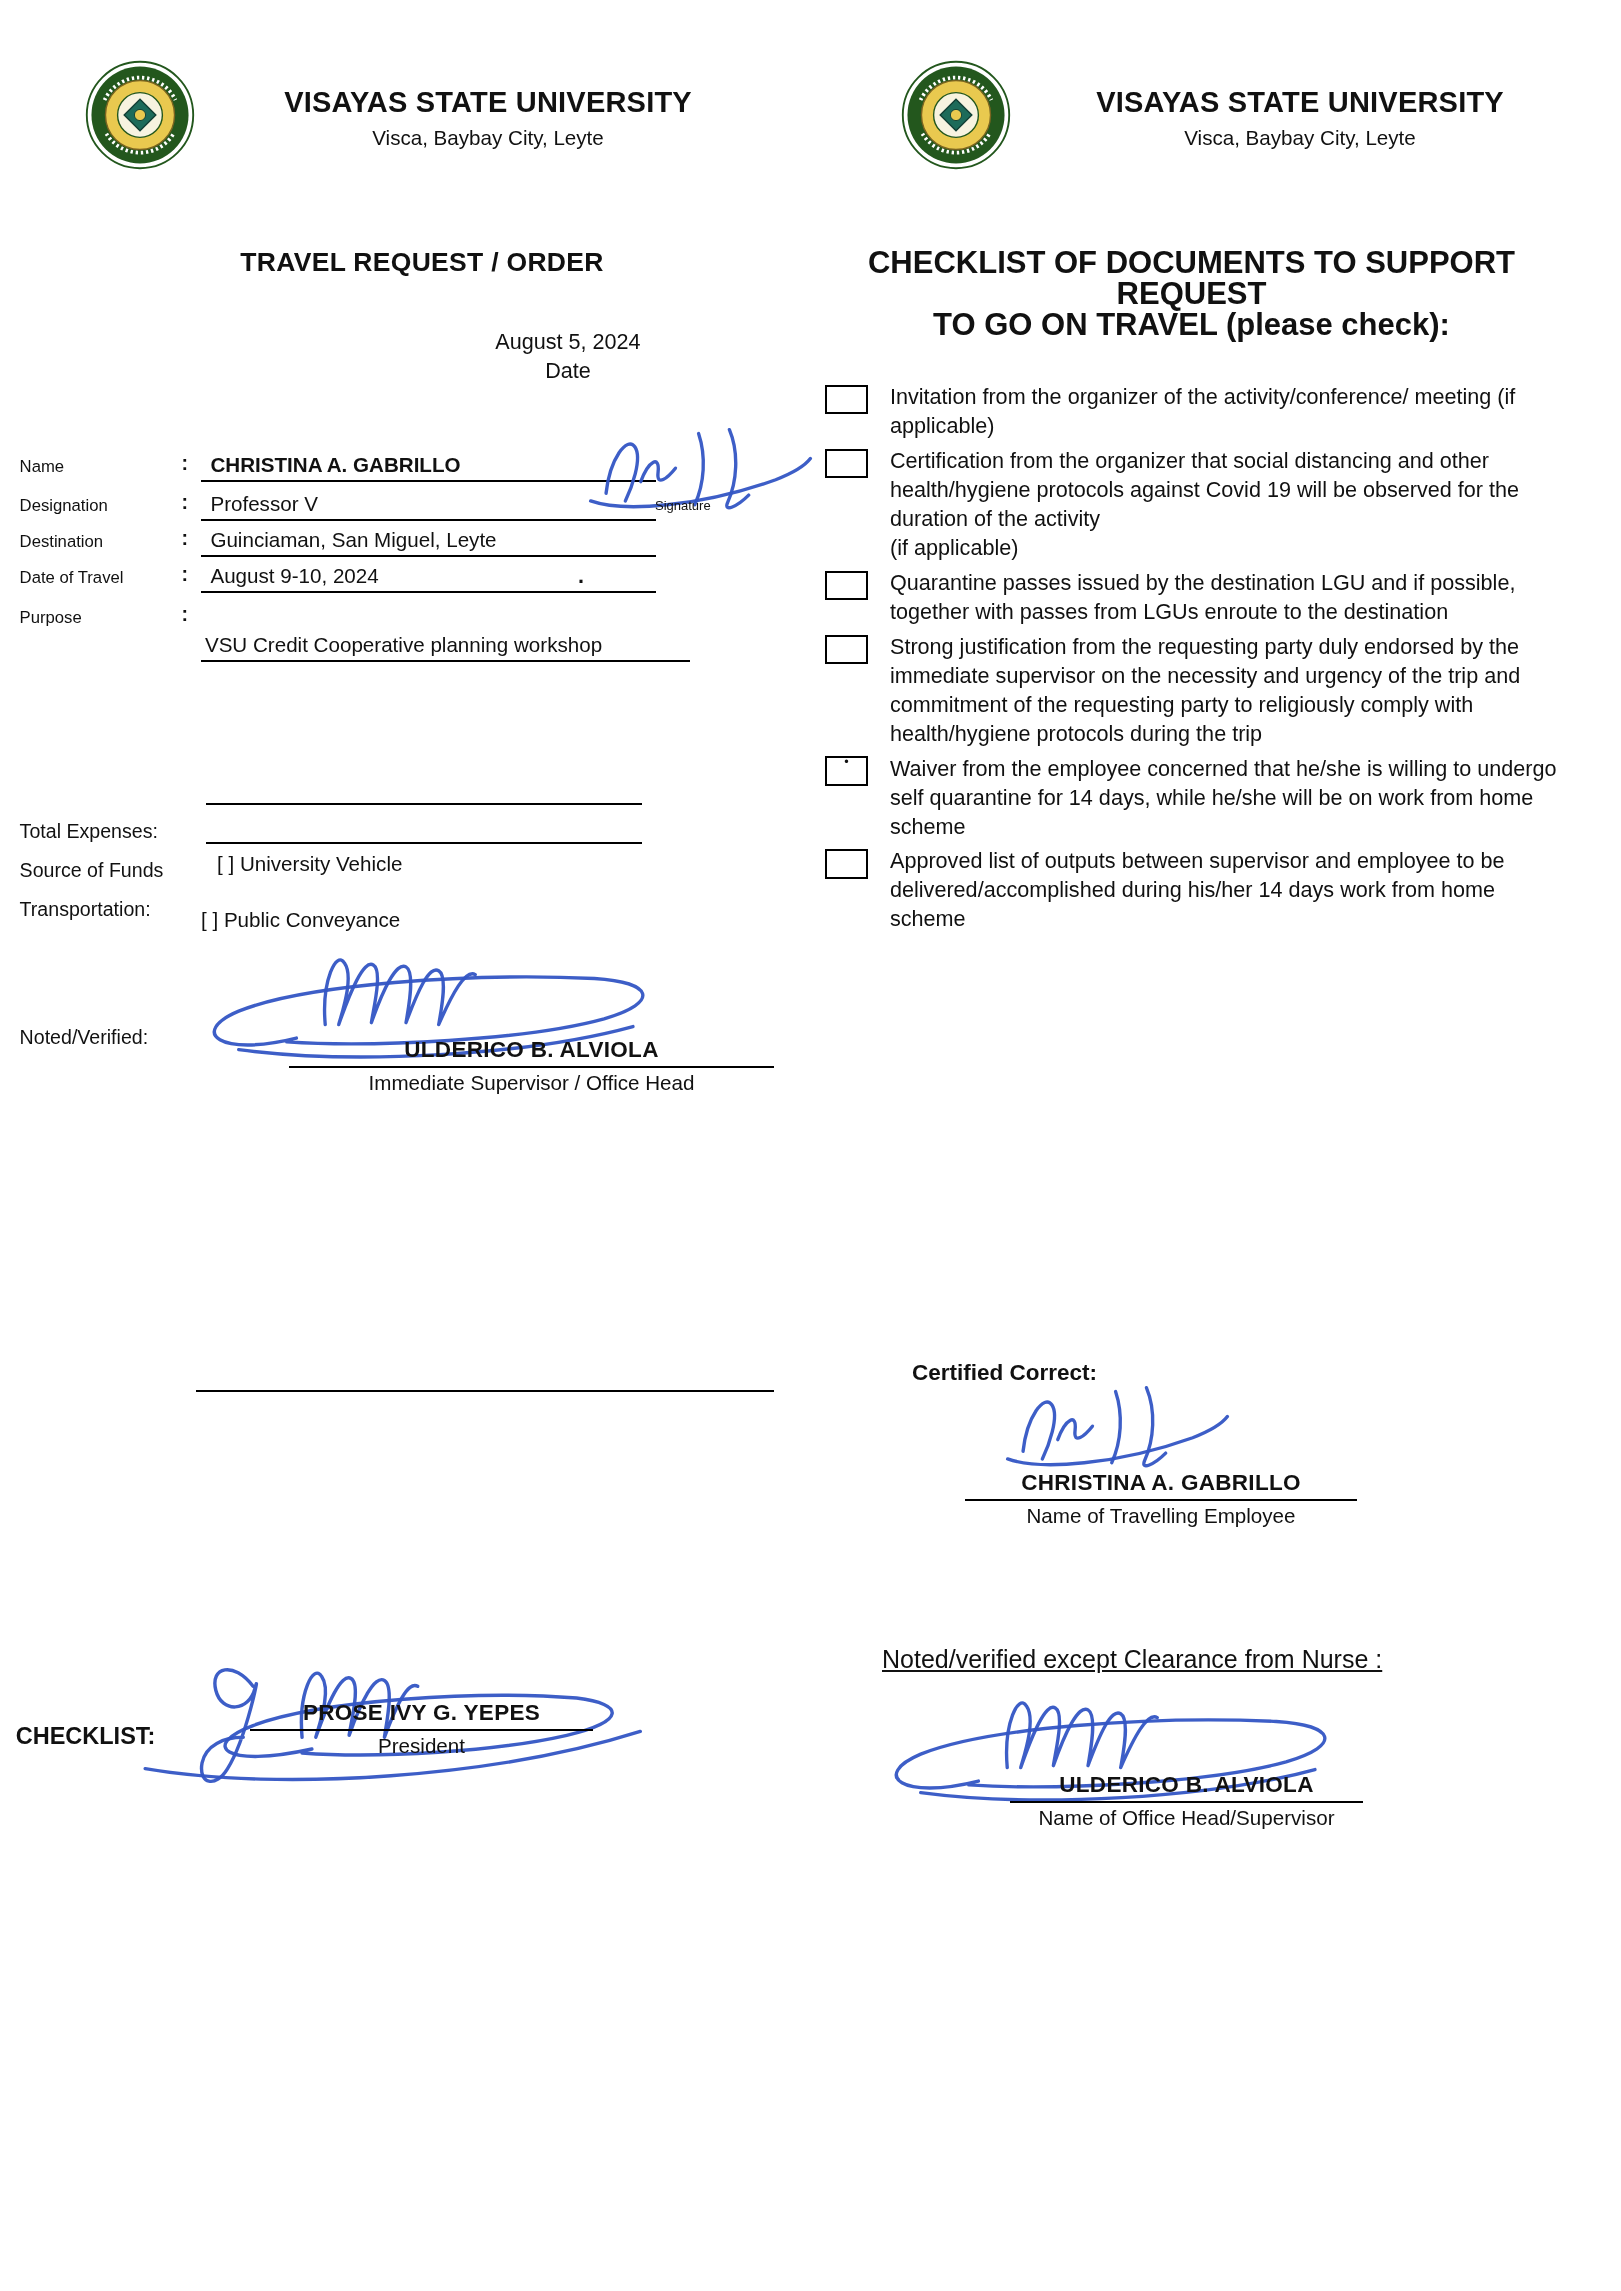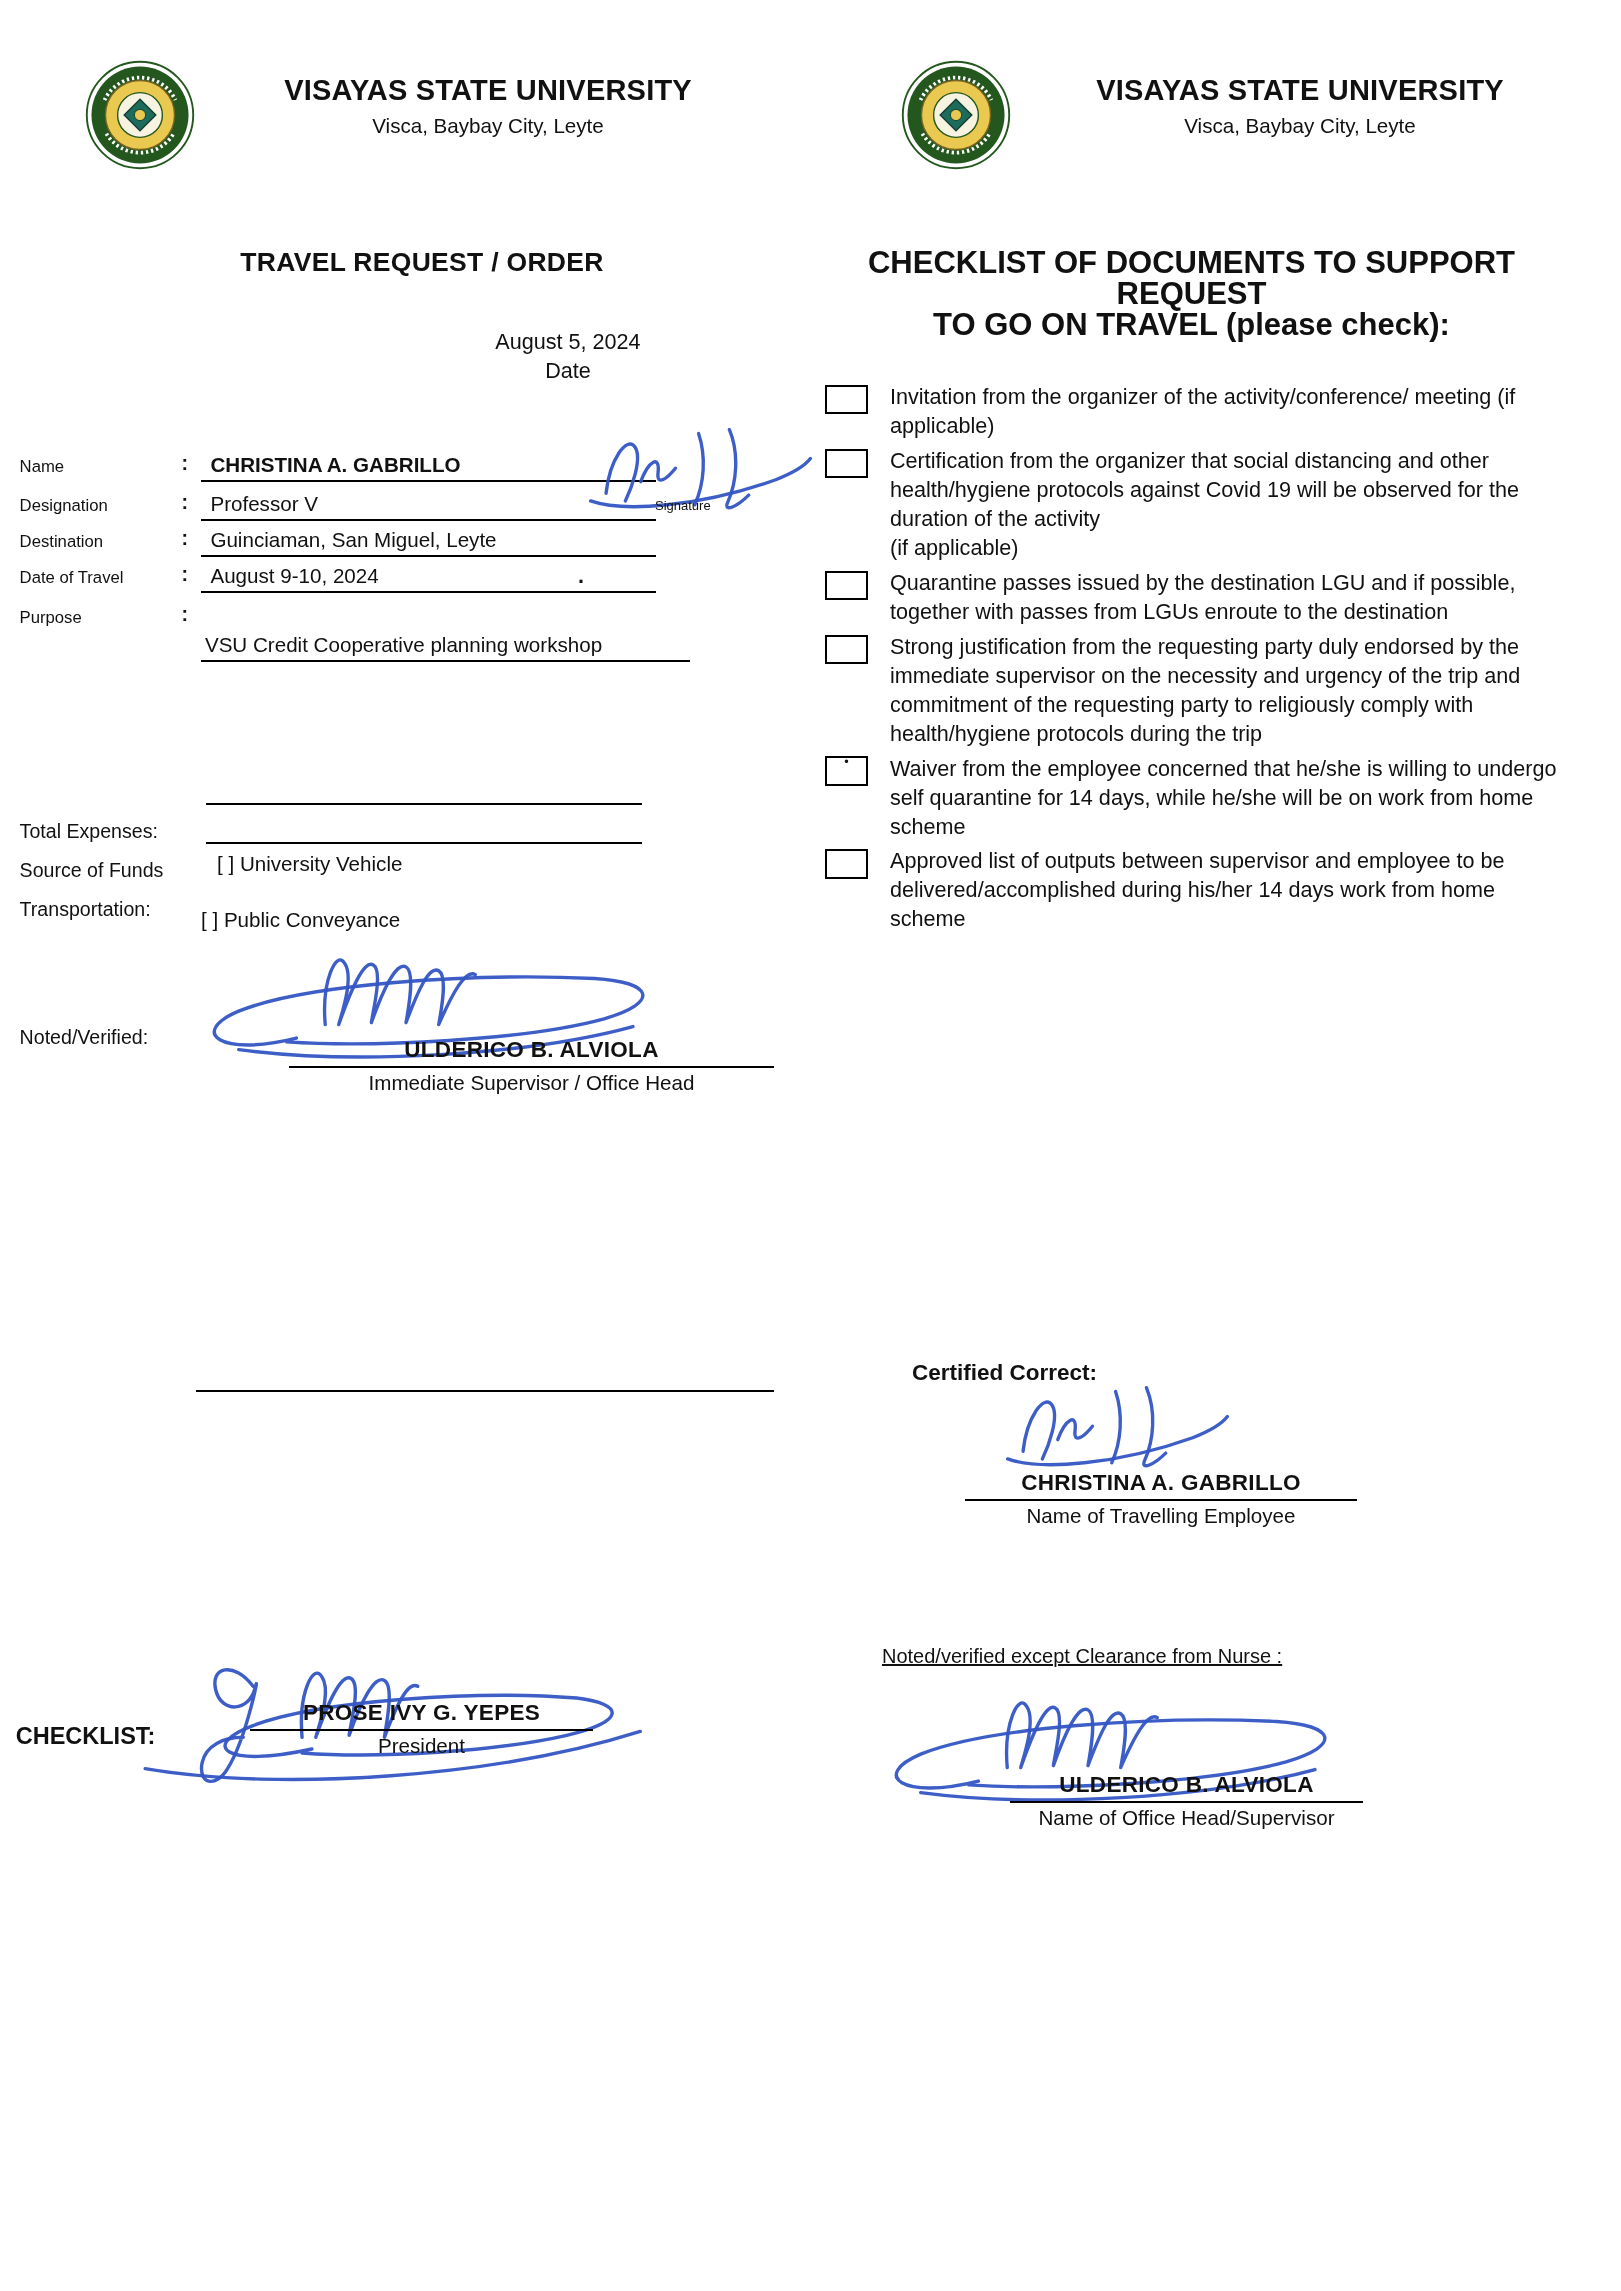--- a/index.html
+++ b/index.html
@@ -3,21 +3,21 @@
 <meta charset="utf-8">
 <style>
   html,body{margin:0;padding:0;}
   body{
     width:1621px;height:2292px;position:relative;background:#ffffff;
     font-family:"Liberation Sans", sans-serif;color:#111;
     -webkit-font-smoothing:antialiased;overflow:hidden;
   }
   .abs{position:absolute;}
   
-  .hdr-text{text-align:center;}
+  .hdr-text{text-align:center;margin-top:12px;}
   .hdr-title{font-size:29px;font-weight:bold;letter-spacing:0.2px;}
   .hdr-sub{font-size:20.6px;margin-top:6.9px;}
   
   .doc-title{font-size:26.5px;font-weight:bold;text-align:center;letter-spacing:0.3px;}
   .date-block{text-align:center;font-size:21.6px;line-height:29px;}
   .frow{position:absolute;left:19.6px;width:745px;height:35px;}
   .flabel{position:absolute;left:0;top:5.9px;font-size:16.7px;}
   .fcolon{position:absolute;left:162px;top:1px;font-size:19.6px;font-weight:bold;}
   .fvalue{position:absolute;left:181px;top:0;width:446px;border-bottom:2px solid #000;
           font-size:20.6px;padding:2px 0 2.9px 9.8px;}
@@ -203,21 +203,21 @@
     <path d="M58 64 C66 42 78 36 76 54 C74 70 86 60 94 50"></path>
     <path d="M118 14 C126 38 124 66 114 88"></path>
     <path d="M150 10 C160 34 158 64 148 86 C144 96 158 90 170 78"></path>
   </svg>
 </div>
 <div class="abs name-block" style="left:965px;top:1470px;width:392px;">
   <span class="nm">CHRISTINA A. GABRILLO</span>
   <span class="tt">Name of Travelling Employee</span>
 </div>
 
-<div class="abs underlined" style="left:882px;top:1645px;font-size:20px;">Noted/verified except Clearance from Nurse :</div>
+<div class="abs underlined" style="left:882px;top:1645px;font-size:25px;">Noted/verified except Clearance from Nurse :</div>
 <div class="abs" style="left:863px;top:1672px;width:500px;height:147px;">
   <svg class="sig" width="500" height="147" viewBox="0 0 520 150">
     <path d="M120 112 C40 132 8 106 60 84 C130 56 300 44 430 50 C490 54 500 74 440 92 C360 114 200 122 110 116"></path>
     <path d="M150 98 C146 52 162 20 170 34 C180 48 168 84 164 98 C176 64 190 30 200 36 C210 42 200 82 198 96 C210 62 224 32 234 38 C244 44 236 84 234 96 C246 64 258 36 268 42 C278 48 270 86 268 98 C282 66 296 40 306 46"></path>
     <path d="M60 124 C180 140 360 130 470 100"></path>
   </svg>
 </div>
 <div class="abs name-block" style="left:1010px;top:1772px;width:353px;">
   <span class="nm">ULDERICO B. ALVIOLA</span>
   <span class="tt">Name of Office Head/Supervisor</span>

